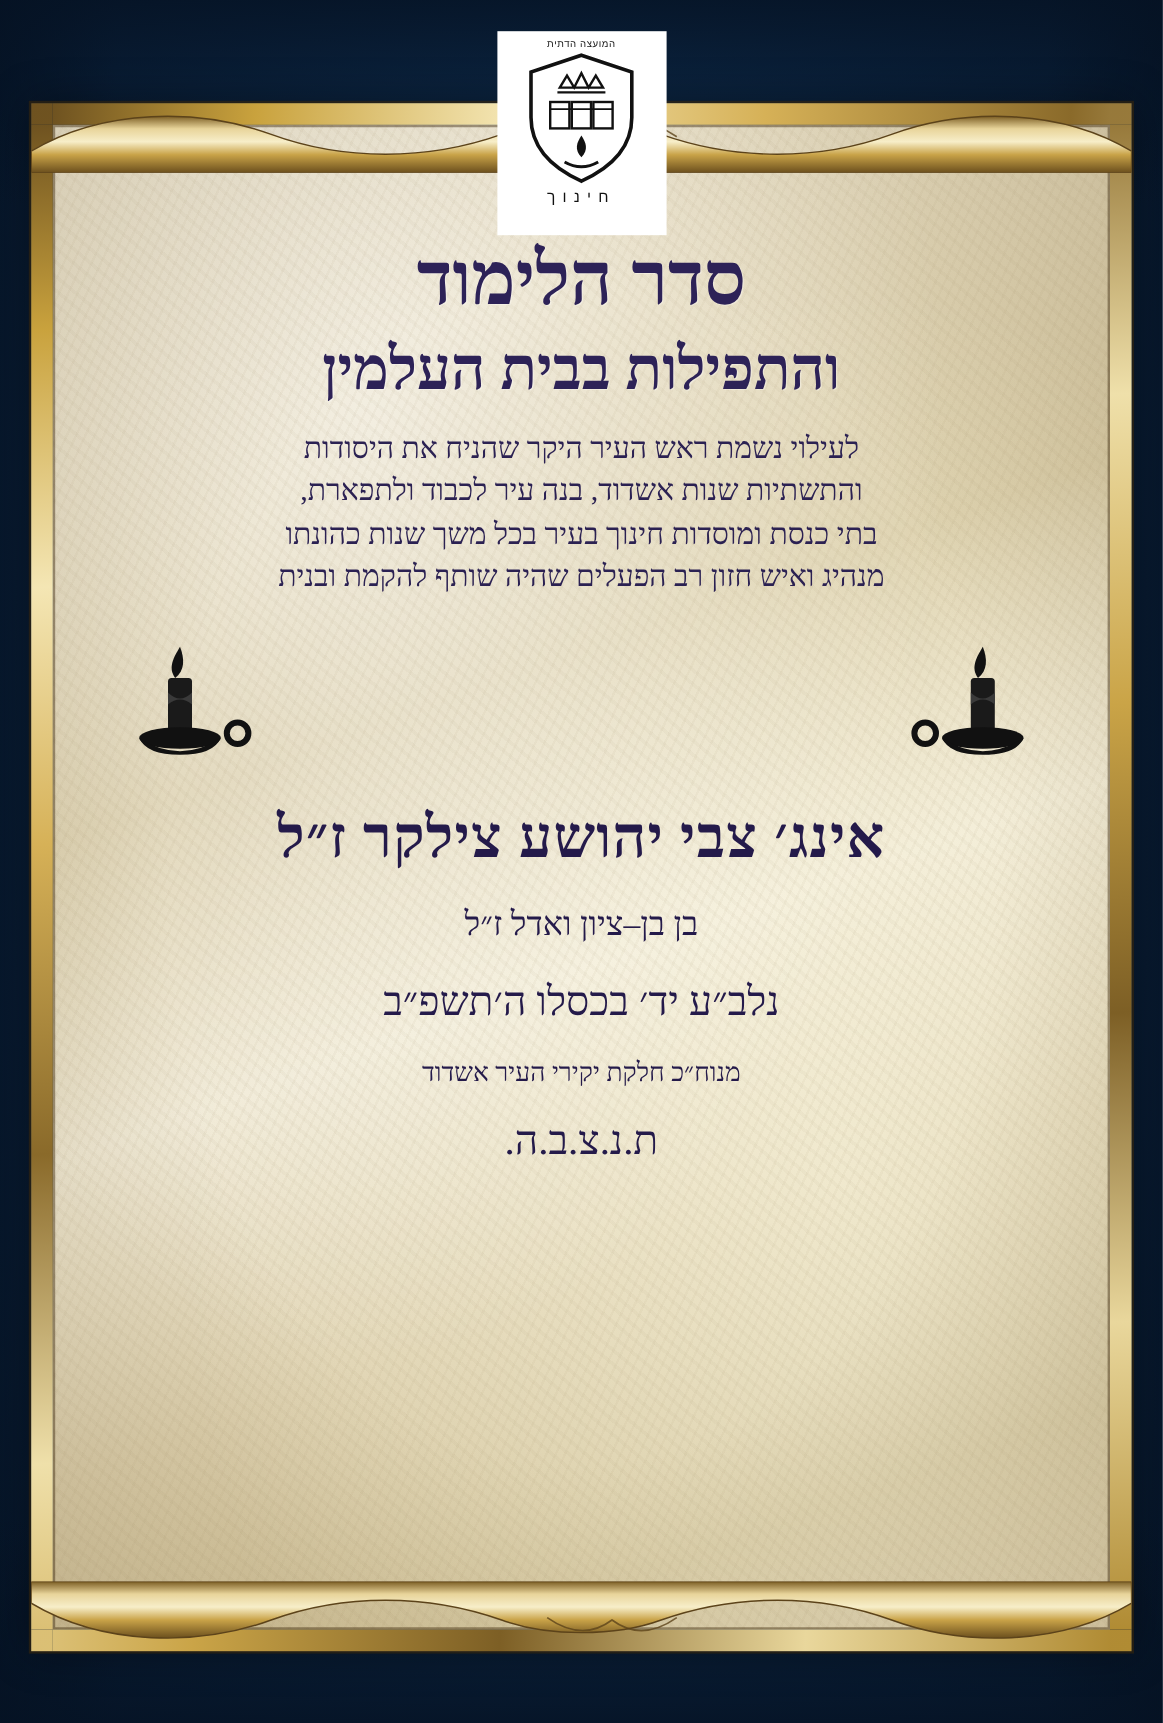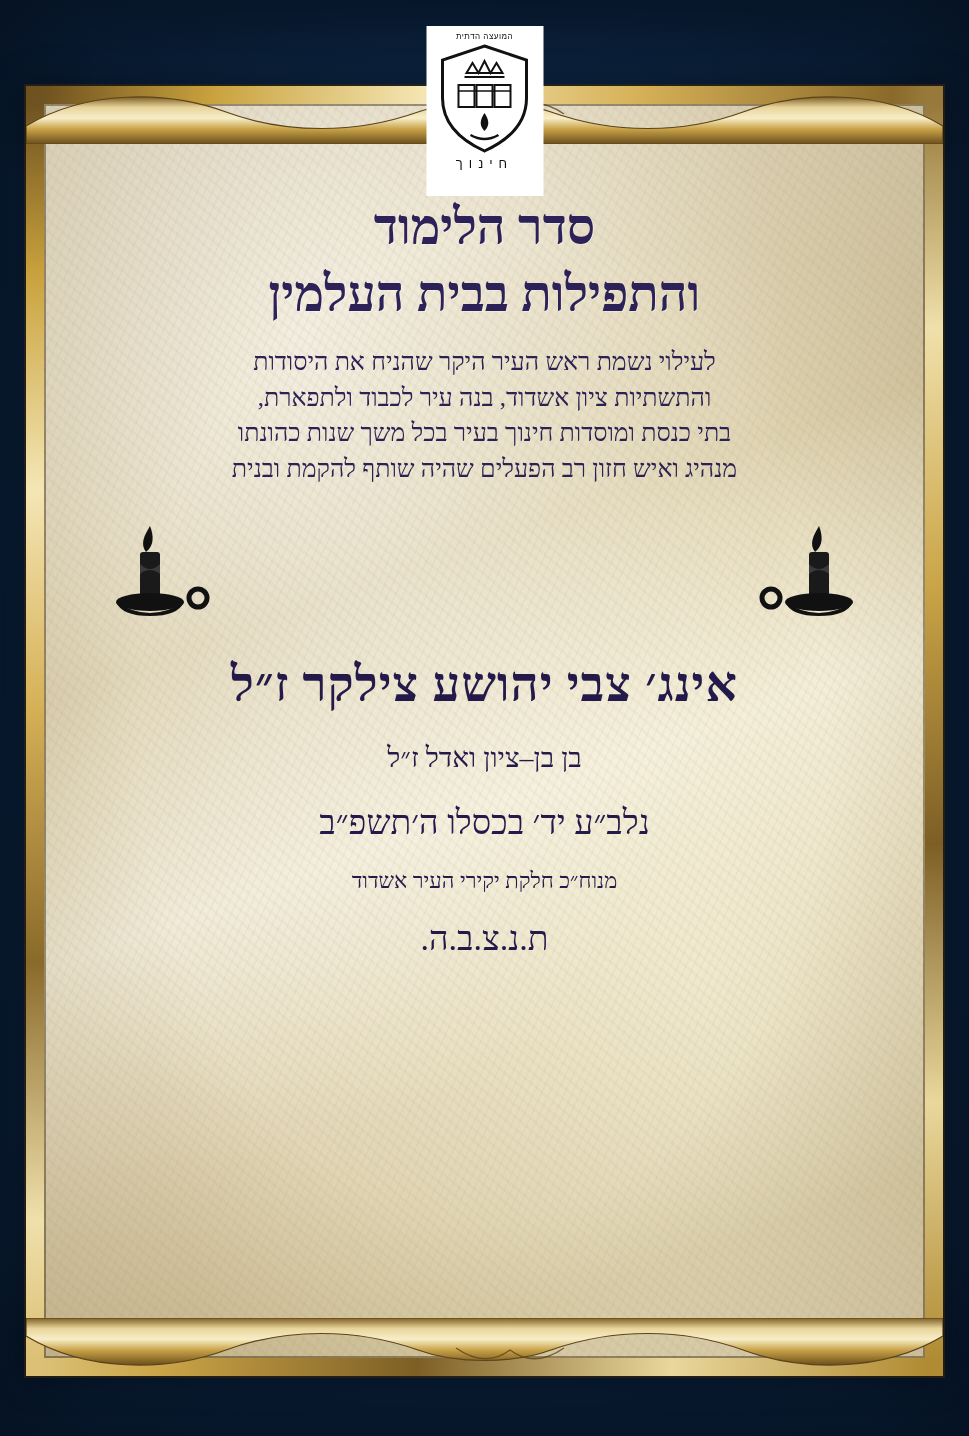--- a/index.html
+++ b/index.html
@@ -96,21 +96,21 @@
       radial-gradient(ellipse at 50% 50%, rgba(255,255,255,0) 55%, rgba(120,98,54,.22) 100%);
     pointer-events: none;
   }
 
   
   .logo-box {
     position: absolute;
     left: 50%;
     transform: translateX(-50%);
     top: 26px;
-    width: 117px;
+    width: 141px;
     height: 170px;
     background: #ffffff;
     z-index: 6;
     display: flex;
     flex-direction: column;
     align-items: center;
     justify-content: flex-start;
     padding-top: 6px;
     box-sizing: border-box;
   }
@@ -138,21 +138,21 @@
     width: 881px;
     height: 1254px;
     z-index: 4;
     box-sizing: border-box;
     padding: 96px 44px 22px 44px;
     text-align: center;
     color: #2a1f52;
   }
 
   .title-1 {
-    font-size: 50px;
+    font-size: 62px;
     font-weight: bold;
     line-height: 1.08;
     color: #2d2257;
     margin: 0 0 12px 0;
     text-shadow: 1px 1px 0 rgba(255,255,255,.35);
   }
   .title-2 {
     font-size: 50px;
     font-weight: bold;
     line-height: 1.12;
@@ -261,21 +261,21 @@
     <div class="logo-bottom-text">חינוך</div>
   </div>
 
   <div class="content">
 
     <h1 class="title-1">סדר הלימוד</h1>
     <h2 class="title-2">והתפילות בבית העלמין</h2>
 
     <div class="dedication">
       <p>לעילוי נשמת ראש העיר היקר שהניח את היסודות</p>
-      <p>והתשתיות ציון אשדוד, בנה עיר לכבוד ולתפארת,</p>
+      <p>והתשתיות שנות אשדוד, בנה עיר לכבוד ולתפארת,</p>
       <p>בתי כנסת ומוסדות חינוך בעיר בכל משך שנות כהונתו</p>
       <p>מנהיג ואיש חזון רב הפעלים שהיה שותף להקמת ובנית</p>
     </div>
 
     <div class="candles">
 
       <svg class="candle right" width="116" height="120" viewBox="0 0 116 120">
         <path d="M60 6 C54 16 50 24 56 32 C64 26 64 16 60 6 Z" fill="#111"></path>
         <rect x="50" y="32" width="20" height="46" rx="3" fill="#1a1a1a"></rect>
         <path d="M50 44 q10 10 20 0 v10 q-10 -8 -20 0 Z" fill="#3a3a3a"></path>

